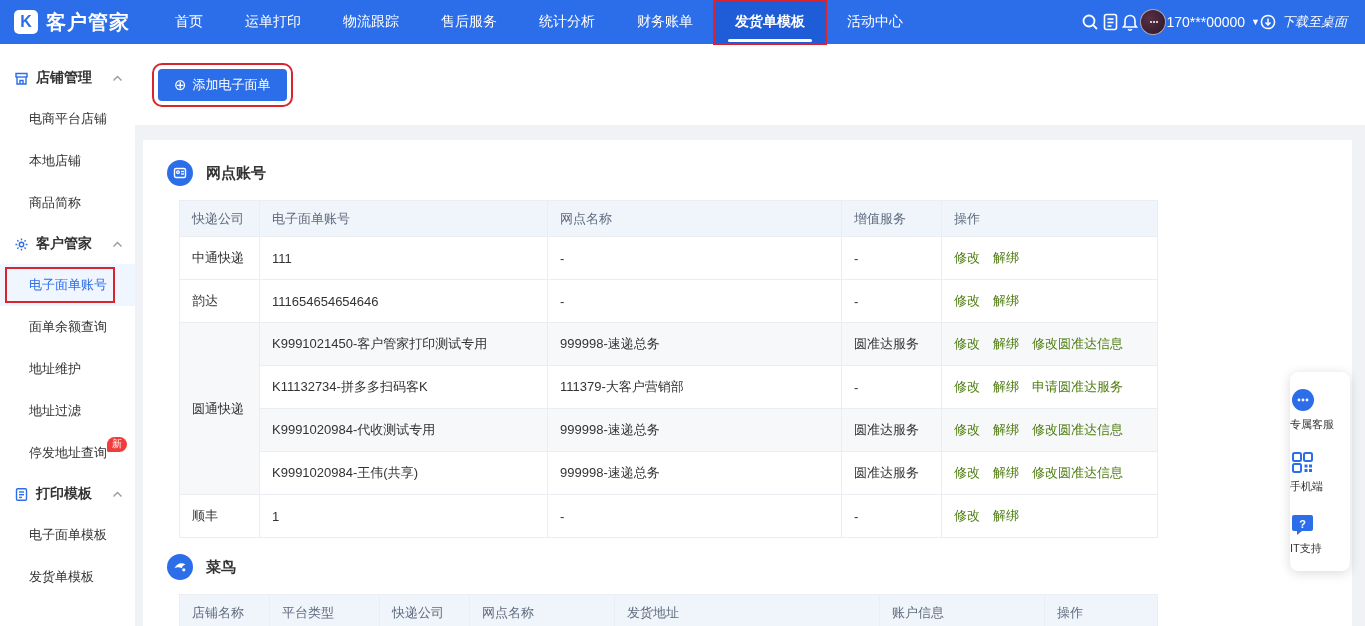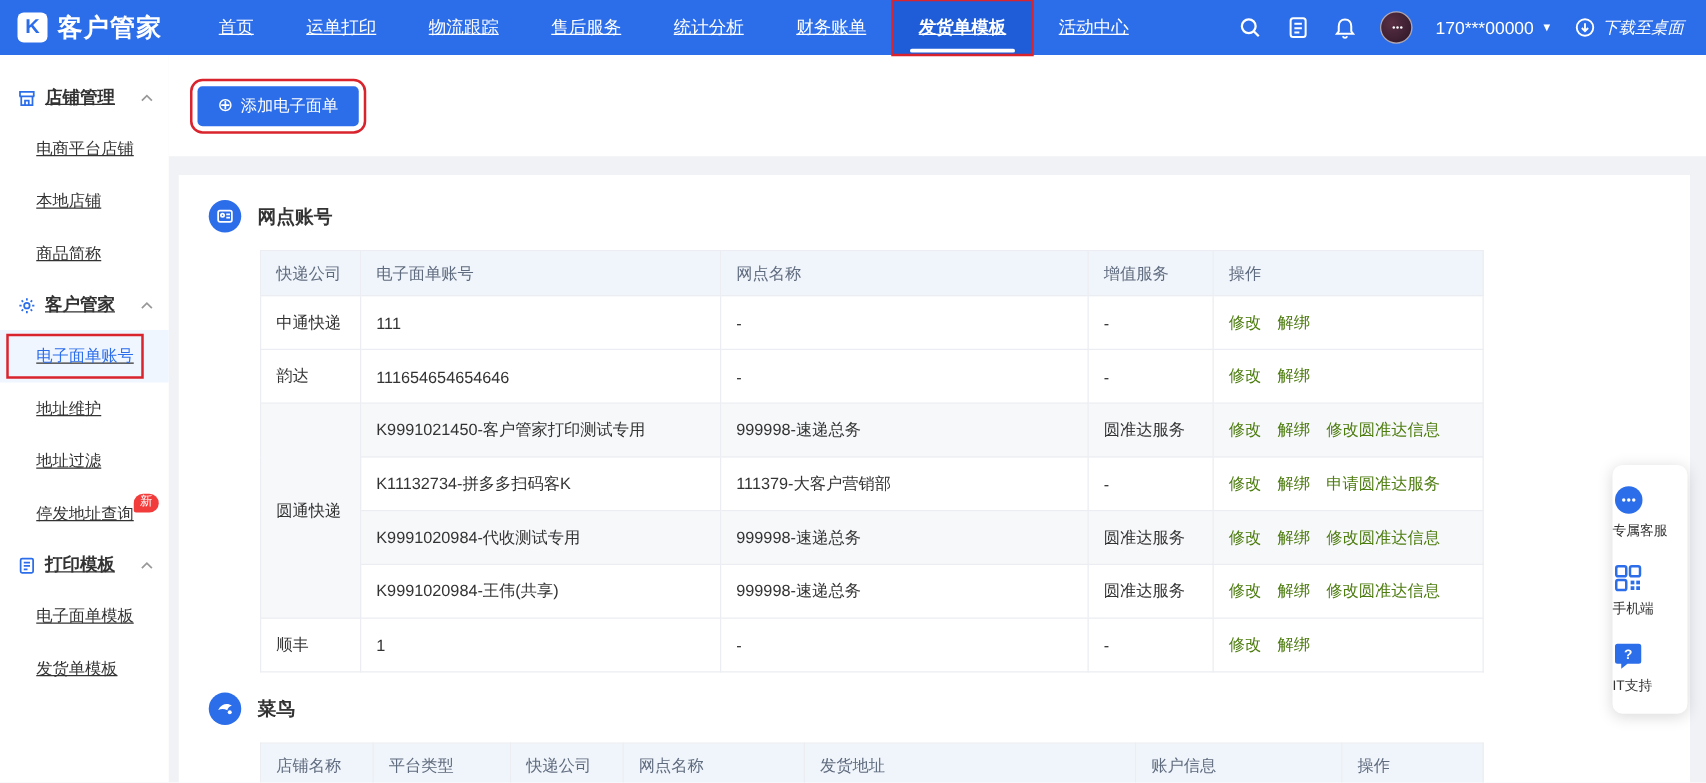--- a/index.html
+++ b/index.html
@@ -21,45 +21,45 @@
   .logo { display: flex; align-items: center; gap: 8px; width: 128px; flex: none; }
   .logo-badge {
     width: 24px; height: 24px; background: #fff; color: #2c6de9;
     border-radius: 5px; font-weight: bold; font-size: 16px;
     display: flex; align-items: center; justify-content: center;
   }
   .logo-text { font-size: 20px; font-weight: bold; letter-spacing: 1px; }
   .nav { display: flex; height: 44px; margin-left: 12px; }
   .nav-item {
     padding: 0 21px; display: flex; align-items: center;
-    font-size: 14px; cursor: pointer; position: relative; white-space: nowrap; text-decoration: underline;
+    font-size: 14px; cursor: pointer; position: relative; white-space: nowrap;
   }
   .nav-item.active { background: #1e5cd8; font-weight: bold; }
   .nav-item.active::after {
     content: ""; position: absolute; left: 14px; right: 14px; bottom: 2px;
     height: 3px; background: #fff; border-radius: 2px;
   }
   .nav-item.annotated { outline: 2px solid #d9232d; outline-offset: -1px; }
-  .topbar-right { margin-left: auto; display: flex; align-items: center; gap: 18px; }
+  .topbar-right { margin-left: auto; display: flex; align-items: center; }
   .tb-icon { width: 20px; height: 20px; display: flex; align-items: center; justify-content: center; cursor: pointer; }
   .avatar {
     width: 26px; height: 26px; border-radius: 50%;
     background: radial-gradient(circle at 35% 35%, #5a2f44, #2b1626);
     border: 1px solid rgba(255,255,255,.6);
     display: flex; align-items: center; justify-content: center;
     font-size: 7px; color: #fff; cursor: pointer;
   }
   .account { display: flex; align-items: center; gap: 6px; font-size: 14px; cursor: pointer; }
   .caret { font-size: 9px; }
   .download { display: flex; align-items: center; gap: 6px; font-size: 13px; cursor: pointer; font-style: italic; }
 
   
   .sidebar {
     position: absolute; left: 0; top: 44px; width: 135px; bottom: 0;
-    background: #fff; z-index: 5; padding-top: 14px; text-decoration: underline;
+    background: #fff; z-index: 5; padding-top: 14px;
   }
   .side-group-header {
     display: flex; align-items: center; gap: 7px;
     padding: 11px 12px 11px 14px; font-size: 14px; font-weight: bold;
     color: #333; cursor: pointer;
   }
   .side-group-header .g-icon { color: #2c6de9; display: flex; }
   .side-group-header .chev { margin-left: auto; color: #999; display: flex; }
   .side-item {
     padding: 12px 8px 12px 29px; font-size: 13px; color: #333;
@@ -90,21 +90,21 @@
   .card {
     background: #fff; margin: 15px 13px 0 8px; padding: 20px 24px;
     min-height: 470px; position: relative;
   }
   .sec { display: flex; align-items: center; gap: 13px; font-size: 15px; font-weight: bold; color: #333; margin-bottom: 14px; }
   .sec2 { margin-top: 16px; }
   .sec-icon {
     width: 26px; height: 26px; border-radius: 50%; background: #2c6de9;
     color: #fff; display: flex; align-items: center; justify-content: center; flex: none;
   }
-  table { border-collapse: collapse; width: 978px; margin-left: 41px; table-layout: fixed; }
+  table { border-collapse: collapse; width: 978px; margin-left: 12px; table-layout: fixed; }
   th, td { border: 1px solid #ebedf2; font-size: 13px; text-align: left; padding: 0 12px; }
   th { background: #f0f5fb; color: #5f6b7e; font-weight: normal; height: 36px; }
   td { height: 43px; color: #333; }
   td.company-cell { font-weight: normal; }
   tr.shaded td { background: #f7f8fa; }
   .lnk { color: #4d7c0f; margin-right: 13px; cursor: pointer; white-space: nowrap; }
   .lnk:last-child { margin-right: 0; }
   .t1 .c1 { width: 80px; } .t1 .c2 { width: 288px; } .t1 .c3 { width: 294px; }
   .t1 .c4 { width: 100px; } .t1 .c5 { width: 216px; }
   .t2 .c1 { width: 90px; }  .t2 .c2 { width: 110px; } .t2 .c3 { width: 90px; }
@@ -211,20 +211,21 @@
         </svg>
       </span>
       <span>客户管家</span>
       <span class="chev">
         <svg width="11" height="7" viewBox="0 0 11 7" fill="none" stroke="currentColor" stroke-width="1.4">
           <path d="M1.5 5.5 L5.5 1.5 L9.5 5.5"></path>
         </svg>
       </span>
     </div>
     <div class="side-item active annotated">电子面单账号</div>
+    <div class="side-item">面单余额查询</div>
     <div class="side-item">地址维护</div>
     <div class="side-item">地址过滤</div>
     <div class="side-item">停发地址查询<span class="badge-new">新</span></div>
     <div class="side-group-header">
       <span class="g-icon">
         <svg width="15" height="15" viewBox="0 0 15 15" fill="none" stroke="currentColor" stroke-width="1.4">
           <rect x="2.5" y="1.8" width="10" height="11.4" rx="1.2"></rect>
           <line x1="5" y1="5" x2="10" y2="5"></line>
           <line x1="5" y1="7.7" x2="10" y2="7.7"></line>
           <line x1="5" y1="10.4" x2="8" y2="10.4"></line>

